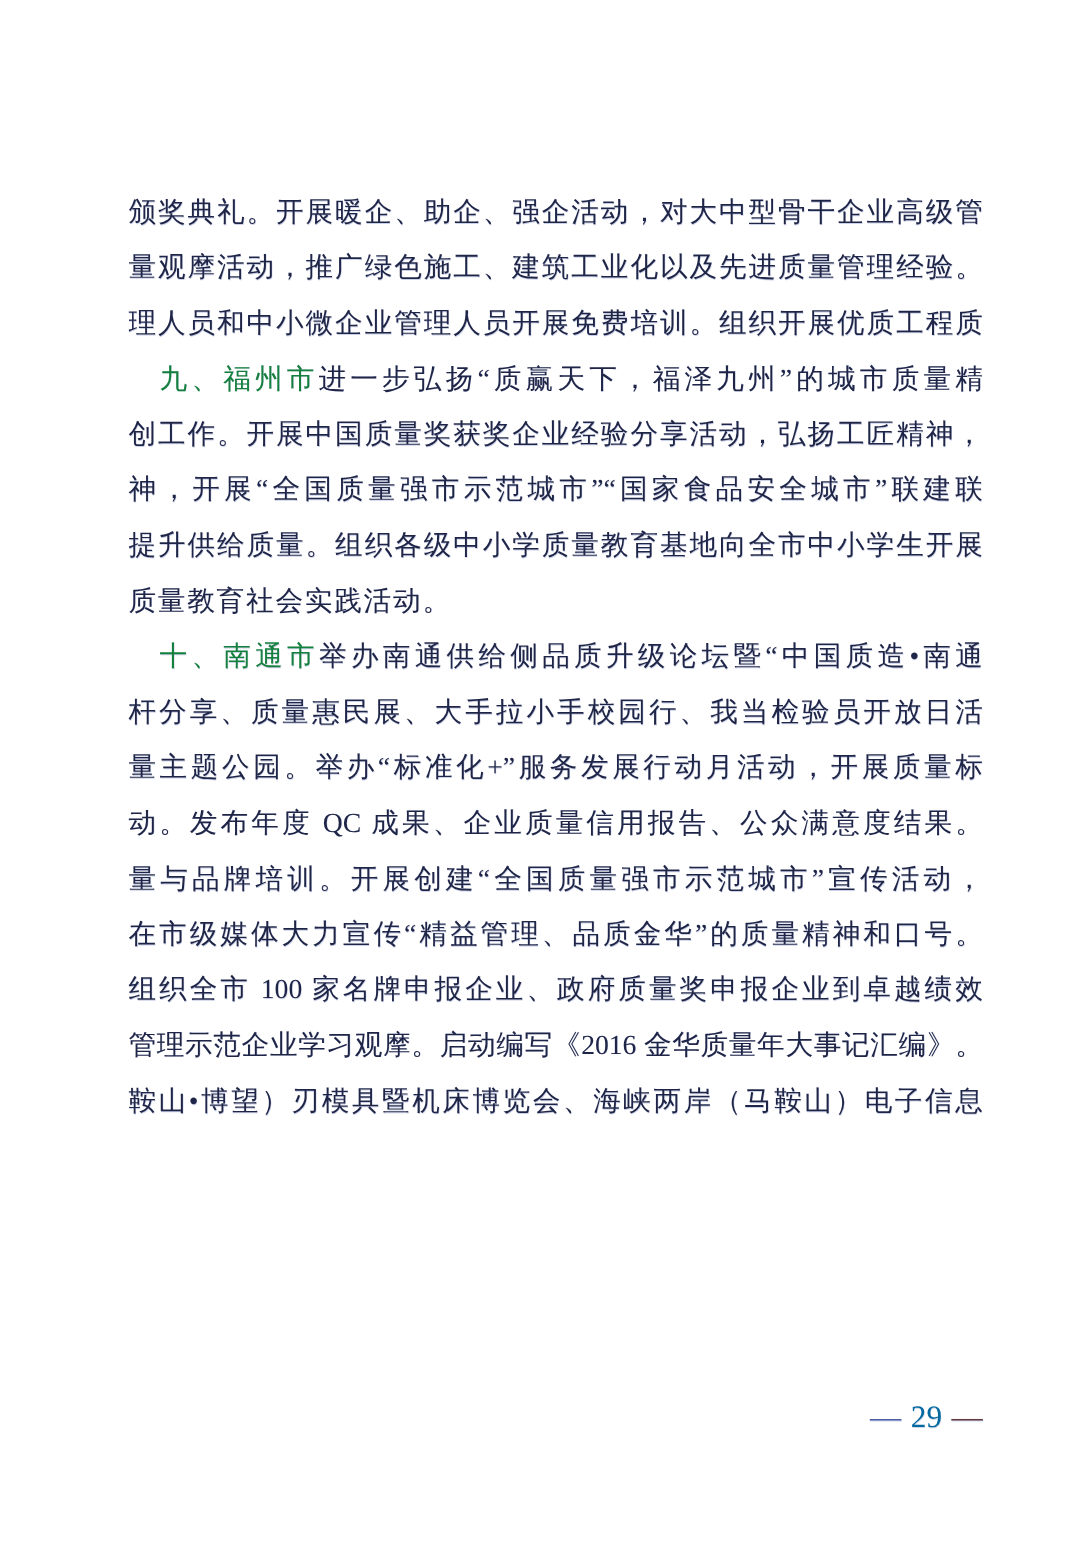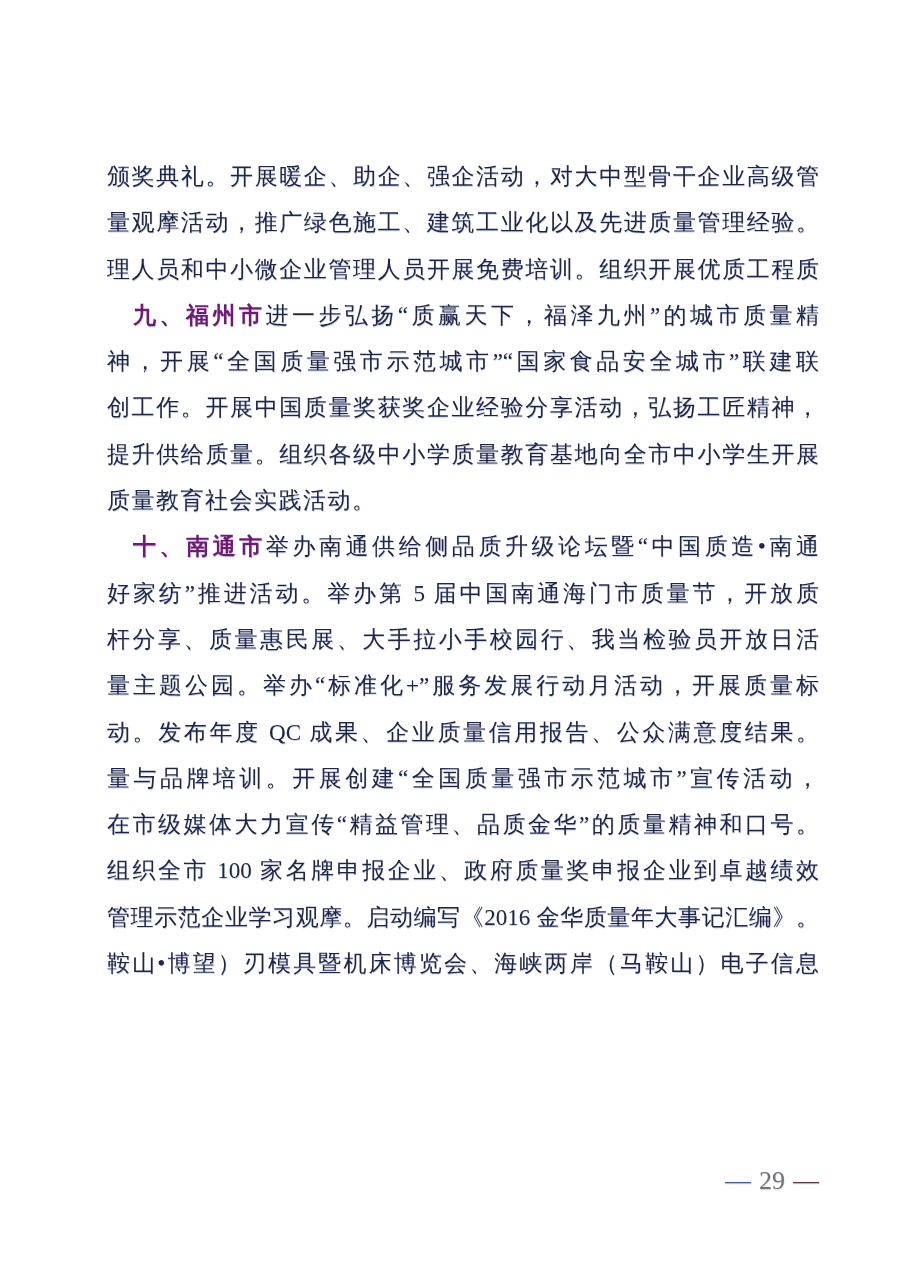--- a/index.html
+++ b/index.html
@@ -30,62 +30,61 @@
     height: 46.3px;
     line-height: 46.3px;
     font-size: 23px;
     color: #1f2547;
     text-align: justify;
     text-align-last: justify;
     text-shadow: 0.4px 0.6px 0.5px rgba(70, 90, 170, 0.28);
     overflow: hidden;
   }
   .line .b {
-    font-weight: 700;
-    color: #701a75;
+    font-weight: 400;
+    color: #15803d;
   }
   .line.short {
     text-align-last: left;
     letter-spacing: 1.5px;
   }
   .indent-sm { padding-left: 26px; }
   .indent-lg { padding-left: 52px; }
   .footer {
     position: absolute;
     top: 1165px;
     left: 95px;
     width: 712px;
     text-align: right;
     font-size: 26px;
     line-height: 32px;
     color: #23284a;
     text-shadow: 0.4px 0.6px 0.5px rgba(70, 90, 170, 0.25);
   }
   .footer .dash-l { color: #4a5fa5; margin-right: 8px; }
   .footer .dash-r { color: #5f3b41; margin-left: 8px; }
-  .footer .num { color: #737373; text-align: center; }
+  .footer .num { color: #0369a1; text-align: center; }
 </style>
 </head>
 <body>
 
 <div class="page">
   <div class="content">
 
     <div class="line"><span class="b"></span><span>颁奖典礼。开展暖企、助企、强企活动，对大中型骨干企业高级管</span></div>
     <div class="line"><span class="b"></span><span>量观摩活动，推广绿色施工、建筑工业化以及先进质量管理经验。</span></div>
     <div class="line"><span class="b"></span><span>理人员和中小微企业管理人员开展免费培训。组织开展优质工程质</span></div>
 
     <div class="line indent-sm"><span class="b">九、福州市</span><span>进一步弘扬“质赢天下，福泽九州”的城市质量精</span></div>
+    <div class="line"><span class="b"></span><span>创工作。开展中国质量奖获奖企业经验分享活动，弘扬工匠精神，</span></div>
     <div class="line"><span class="b"></span><span>神，开展“全国质量强市示范城市”“国家食品安全城市”联建联</span></div>
-    <div class="line"><span class="b"></span><span>创工作。开展中国质量奖获奖企业经验分享活动，弘扬工匠精神，</span></div>
     <div class="line"><span class="b"></span><span>提升供给质量。组织各级中小学质量教育基地向全市中小学生开展</span></div>
     <div class="line short"><span class="b"></span><span>质量教育社会实践活动。</span></div>
 
     <div class="line indent-sm"><span class="b">十、南通市</span><span>举办南通供给侧品质升级论坛暨“中国质造•南通</span></div>
-    <div class="line"><span class="b"></span><span>好家纺”推进活动。举办第 5 届中国南通海门市质量节，开放质</span></div>
     <div class="line"><span class="b"></span><span>杆分享、质量惠民展、大手拉小手校园行、我当检验员开放日活</span></div>
     <div class="line"><span class="b"></span><span>量主题公园。举办“标准化+”服务发展行动月活动，开展质量标</span></div>
     <div class="line"><span class="b"></span><span>动。发布年度 QC 成果、企业质量信用报告、公众满意度结果。</span></div>
 
     <div class="line"><span class="b"></span><span>量与品牌培训。开展创建“全国质量强市示范城市”宣传活动，</span></div>
     <div class="line"><span class="b"></span><span>在市级媒体大力宣传“精益管理、品质金华”的质量精神和口号。</span></div>
     <div class="line"><span class="b"></span><span>组织全市 100 家名牌申报企业、政府质量奖申报企业到卓越绩效</span></div>
     <div class="line"><span class="b"></span><span>管理示范企业学习观摩。启动编写《2016 金华质量年大事记汇编》。</span></div>
 
     <div class="line"><span class="b"></span><span>鞍山•博望）刃模具暨机床博览会、海峡两岸（马鞍山）电子信息</span></div>

